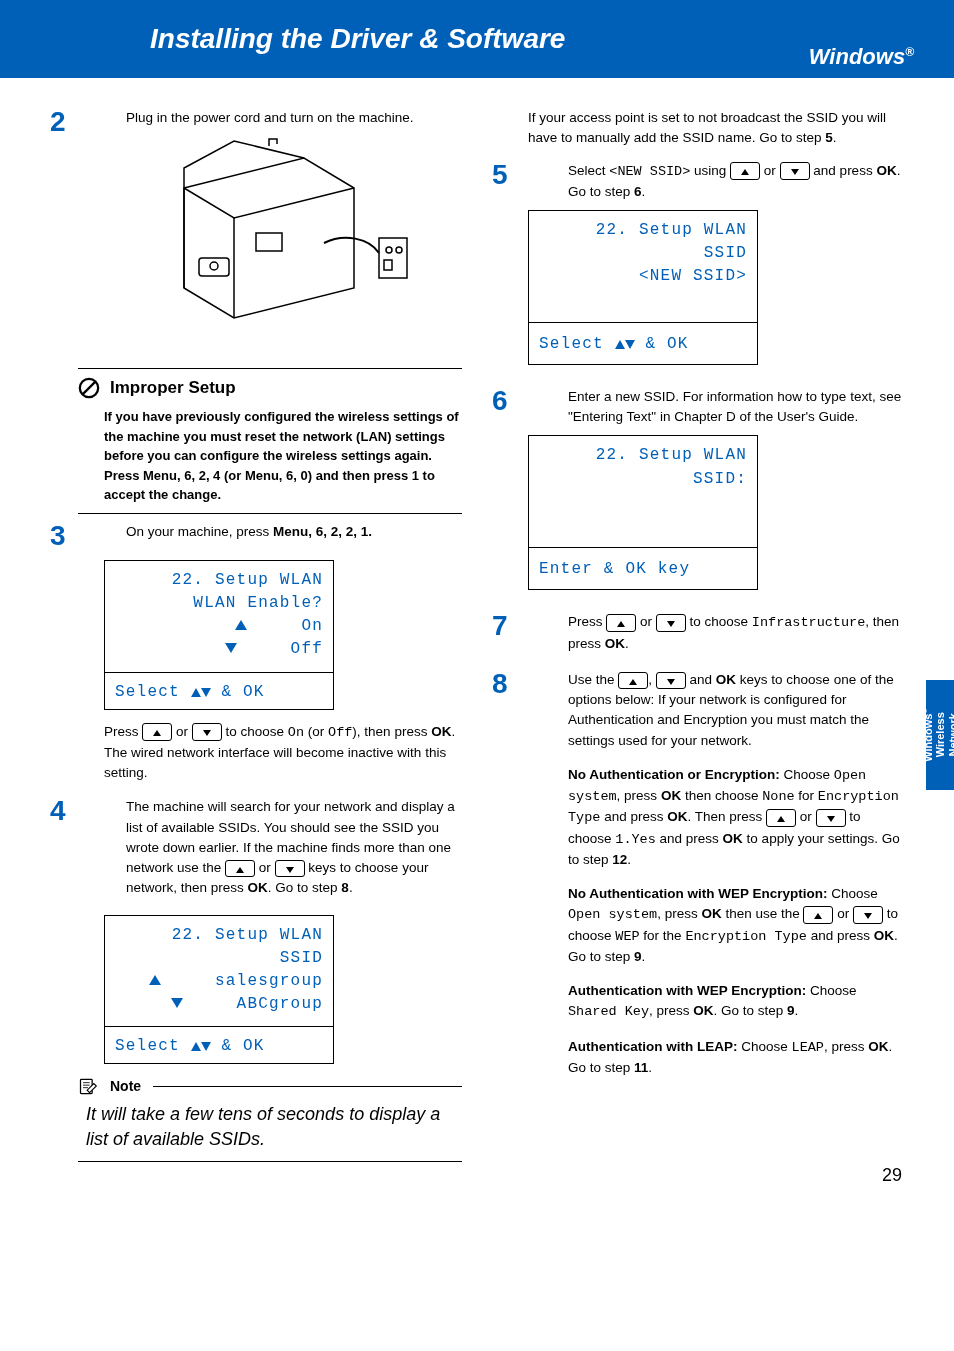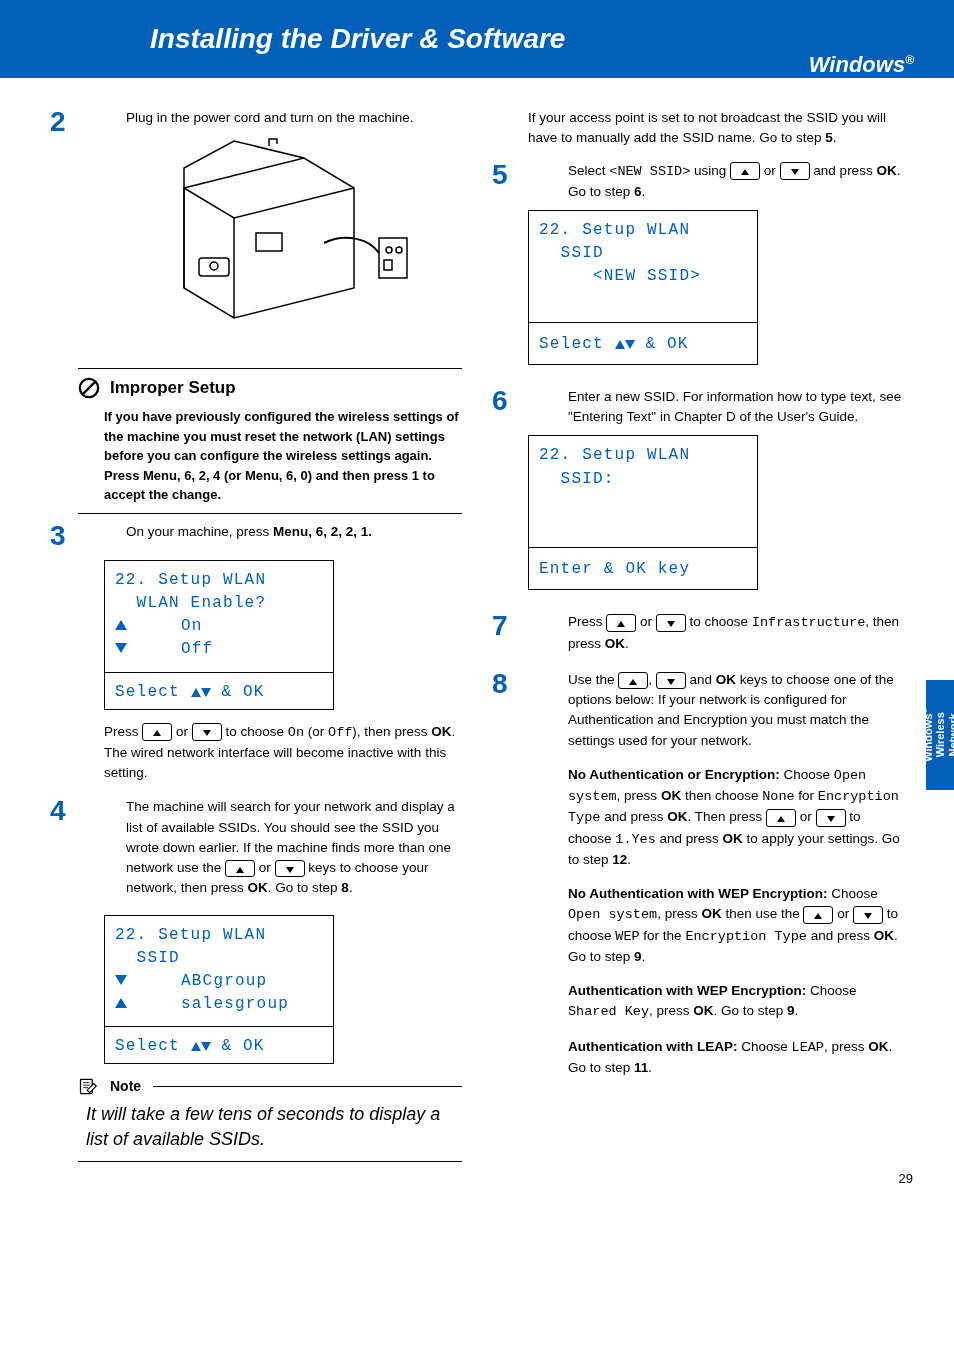--- a/index.html
+++ b/index.html
@@ -1,36 +1,36 @@
 <!DOCTYPE html>
 <html><head>
 <meta charset="utf-8">
 <style>
   * { margin:0; padding:0; box-sizing:border-box; }
   body { font-family: Arial, Helvetica, sans-serif; font-size:13.5px; color:#000; width:954px; background:#fff; position:relative; }
   .header { background:#0060b8; color:#fff; height:78px; padding:0 40px; display:flex; align-items:center; justify-content:space-between; }
   .header h1 { font-size:28px; font-weight:bold; font-style:italic; margin-left:110px; }
-  .os-label { font-size:22px; font-weight:bold; font-style:italic; align-self:flex-end; }
+  .os-label { font-size:22px; font-weight:bold; font-style:italic; align-self:flex-end; padding-bottom:8px; }
   .os-label sup { font-size:12px; }
   .content { display:flex; gap:30px; padding:30px 50px 30px 50px; }
   .col { flex:1; min-width:0; }
   .step { display:flex; gap:14px; margin-bottom:10px; }
   .step-num { color:#0060b8; font-size:28px; font-weight:900; font-family: Arial Black, Arial, sans-serif; line-height:1; min-width:22px; }
   .step-body { flex:1; line-height:1.45; }
   .step-body p { margin-bottom:6px;margin-left:40px; }
   .printer-illus { width:300px; height:200px; margin:10px auto 20px auto; position:relative; }
   .printer-illus svg { width:100%; height:100%; }
   .divider { border:none; border-top:1.5px solid #000; margin:8px 0 8px 0; }
   .warn-row { display:flex; align-items:center; gap:10px; margin:6px 0 8px 0; }
   .prohibit-icon { width:22px; height:22px; }
   .warn-title { font-size:17px; font-weight:bold; }
   .warn-body { font-weight:bold; margin:0 0 8px 54px; line-height:1.5; font-size:13px; }
   .lcd { border:1.5px solid #000; background:#fff; padding:8px 0 0 0; margin:8px 0 12px 54px; width:230px; }
   .lcd2 { margin-left:0; }
-  .lcd-line { font-family:'Courier New', monospace; font-size:16px; color:#0060b8; letter-spacing:1.2px; padding:0 10px; line-height:1.45; white-space:pre; }
+  .lcd-line { font-family:'Courier New', monospace; font-size:16px; color:#0060b8; letter-spacing:1.2px; padding:0 10px; line-height:1.45; white-space:pre;text-align:right; }
   .lcd-sep { border-top:1px solid #000; margin:10px 0 6px 0; }
   .lcd-foot { font-family:'Courier New', monospace; font-size:16px; color:#0060b8; letter-spacing:1.2px; padding:4px 10px 8px 10px; }
   .key { display:inline-block; border:1.2px solid #000; border-radius:3px; padding:1px 10px; vertical-align:middle; line-height:1; }
   .key .tri-sm { display:inline-block; }
   .tri-sm.up { width:0; height:0; border-left:4px solid transparent; border-right:4px solid transparent; border-bottom:6px solid #000; }
   .tri-sm.down { width:0; height:0; border-left:4px solid transparent; border-right:4px solid transparent; border-top:6px solid #000; }
   .tri-c.up { display:inline-block; width:0; height:0; border-left:6px solid transparent; border-right:6px solid transparent; border-bottom:10px solid #0060b8; }
   .tri-c.down { display:inline-block; width:0; height:0; border-left:6px solid transparent; border-right:6px solid transparent; border-top:10px solid #0060b8; }
   .tri-k.up { display:inline-block; width:0; height:0; border-left:5px solid transparent; border-right:5px solid transparent; border-bottom:9px solid #0060b8; vertical-align:-1px;}
   .tri-k.down { display:inline-block; width:0; height:0; border-left:5px solid transparent; border-right:5px solid transparent; border-top:9px solid #0060b8; vertical-align:-1px;}
@@ -38,21 +38,21 @@
   code { font-family:'Courier New', monospace; }
   .note-row { display:flex; align-items:center; gap:12px; margin:2px 0 0 28px; position:relative; }
   .note-icon { width:20px; height:20px; }
   .note-title { font-weight:bold; font-size:14px; }
   .note-body { font-style:italic; margin:6px 0 6px 36px; line-height:1.4; font-size:18px; }
   .opt-block { margin:14px 0 0 0; }
   .opt-block p { line-height:1.5; }
   .side-tab { position:absolute; right:0; top:680px; width:28px; height:110px; background:#0060b8; color:#fff; display:flex; align-items:center; justify-content:center; }
   .side-tab span { transform:rotate(-90deg); font-size:11px; font-weight:bold; white-space:nowrap; line-height:1.15; text-align:center; }
   .side-tab sup { font-size:8px; }
-  .page-num { position:absolute; right:41px; bottom:14px; font-size:13px; }
+  .page-num { position:absolute; right:52px; bottom:14px; font-size:18px; }
   .indent { margin-left:54px; margin-right:4px; }
   .para { line-height:1.5; }
 </style>
 </head>
 <body>
 
 <div class="header">
   <h1>Installing the Driver &amp; Software</h1>
   <div class="os-label"><span>Windows</span><sup>®</sup></div>
 </div>
@@ -119,22 +119,22 @@
 
     <div class="step" style="margin-top:14px">
       <div class="step-num">4</div>
       <div class="step-body">
         <p class="para"><span>The machine will search for your network and display a list of available SSIDs. You should see the SSID you wrote down earlier. If the machine finds more than one network use the </span><span class="key"><span class="tri-sm up"></span></span><span> or </span><span class="key"><span class="tri-sm down"></span></span><span> keys to choose your network, then press </span><b>OK</b><span>. Go to step </span><b>8</b><span>.</span></p>
       </div>
     </div>
     <div class="lcd">
       <div class="lcd-line">22. Setup WLAN</div>
       <div class="lcd-line">  SSID</div>
+      <div class="lcd-line"><span class="tri-c up"></span><span>     salesgroup</span></div>
       <div class="lcd-line"><span class="tri-c down"></span><span>     ABCgroup</span></div>
-      <div class="lcd-line"><span class="tri-c up"></span><span>     salesgroup</span></div>
       <div class="lcd-sep"></div>
       <div class="lcd-foot"><span>Select </span><span class="tri-k up"></span><span class="tri-k down"></span><span> &amp; OK</span></div>
     </div>
 
     <div class="note-row">
       <svg class="note-icon" viewBox="0 0 24 24">
           <rect x="3" y="4" width="14" height="17" rx="1" stroke="#000" stroke-width="1.5" fill="none"></rect>
           <line x1="6" y1="8" x2="14" y2="8" stroke="#000"></line>
           <line x1="6" y1="11" x2="14" y2="11" stroke="#000"></line>
           <line x1="6" y1="14" x2="12" y2="14" stroke="#000"></line>

